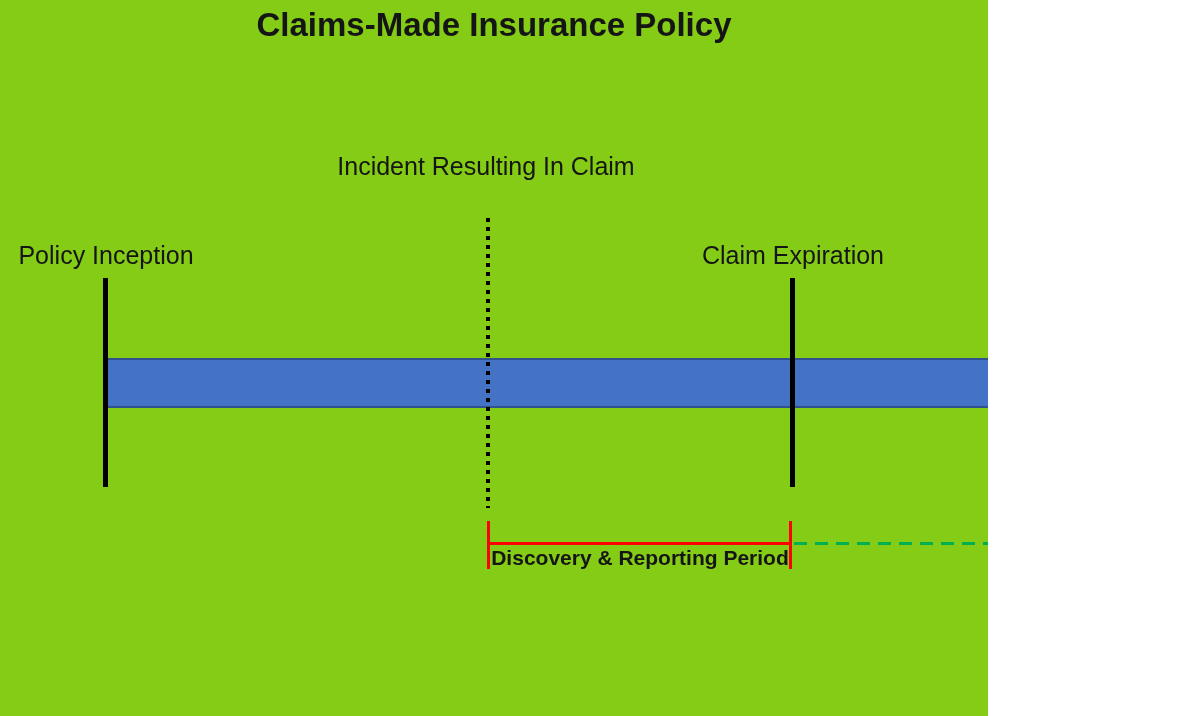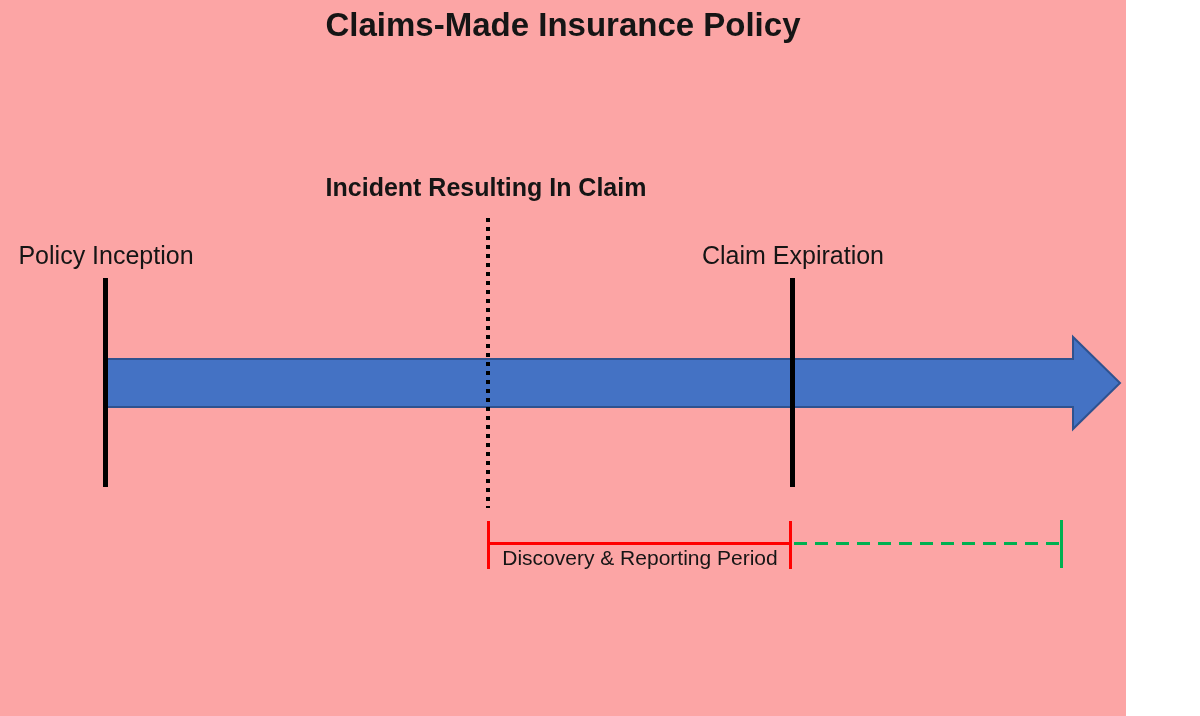--- a/index.html
+++ b/index.html
@@ -3,23 +3,23 @@
 <meta charset="utf-8">
 <style>
   html, body {
     margin: 0;
     padding: 0;
     background: #ffffff;
     font-family: "Liberation Sans", sans-serif;
   }
   .canvas {
     position: relative;
-    width: 1126px;
+    width: 988px;
     height: 716px;
-    background: #fca5a5;
+    background: #84cc16;
     overflow: hidden;
     color: #111111;
   }
   .abs { position: absolute; }
 
   .title {
     top: 6px;
     left: 0;
     width: 100%;
     text-align: center;
@@ -30,21 +30,21 @@
   }
 
   .label {
     font-size: 25px;
     font-weight: 400;
     color: #151515;
     white-space: nowrap;
   }
   .label.centered { transform: translateX(-50%); }
 
-  .incident-label { top: 173px; left: 486px; font-weight: bold; }
+  .incident-label { top: 152px; left: 486px; }
   .inception-label { top: 241px; left: 106px; }
   .expiration-label { top: 241px; left: 793px; }
 
   .vline-solid {
     width: 5px;
     background: var(--line-black);
   }
   .inception-line { left: 103px; top: 278px; height: 209px; }
   .expiration-line { left: 790px; top: 278px; height: 209px; }
 
@@ -97,21 +97,21 @@
   .tick-green {
     left: 1060px;
     top: 520px;
     width: 3px;
     height: 48px;
     background: var(--bracket-green);
   }
 
   .period-label {
     font-size: 21px;
-    font-weight: 400;
+    font-weight: 700;
     color: #151515;
     white-space: nowrap;
   }
   .discovery-label {
     top: 546px;
     left: 490px;
     width: 300px;
     text-align: center;
   }
   .tail-label {

